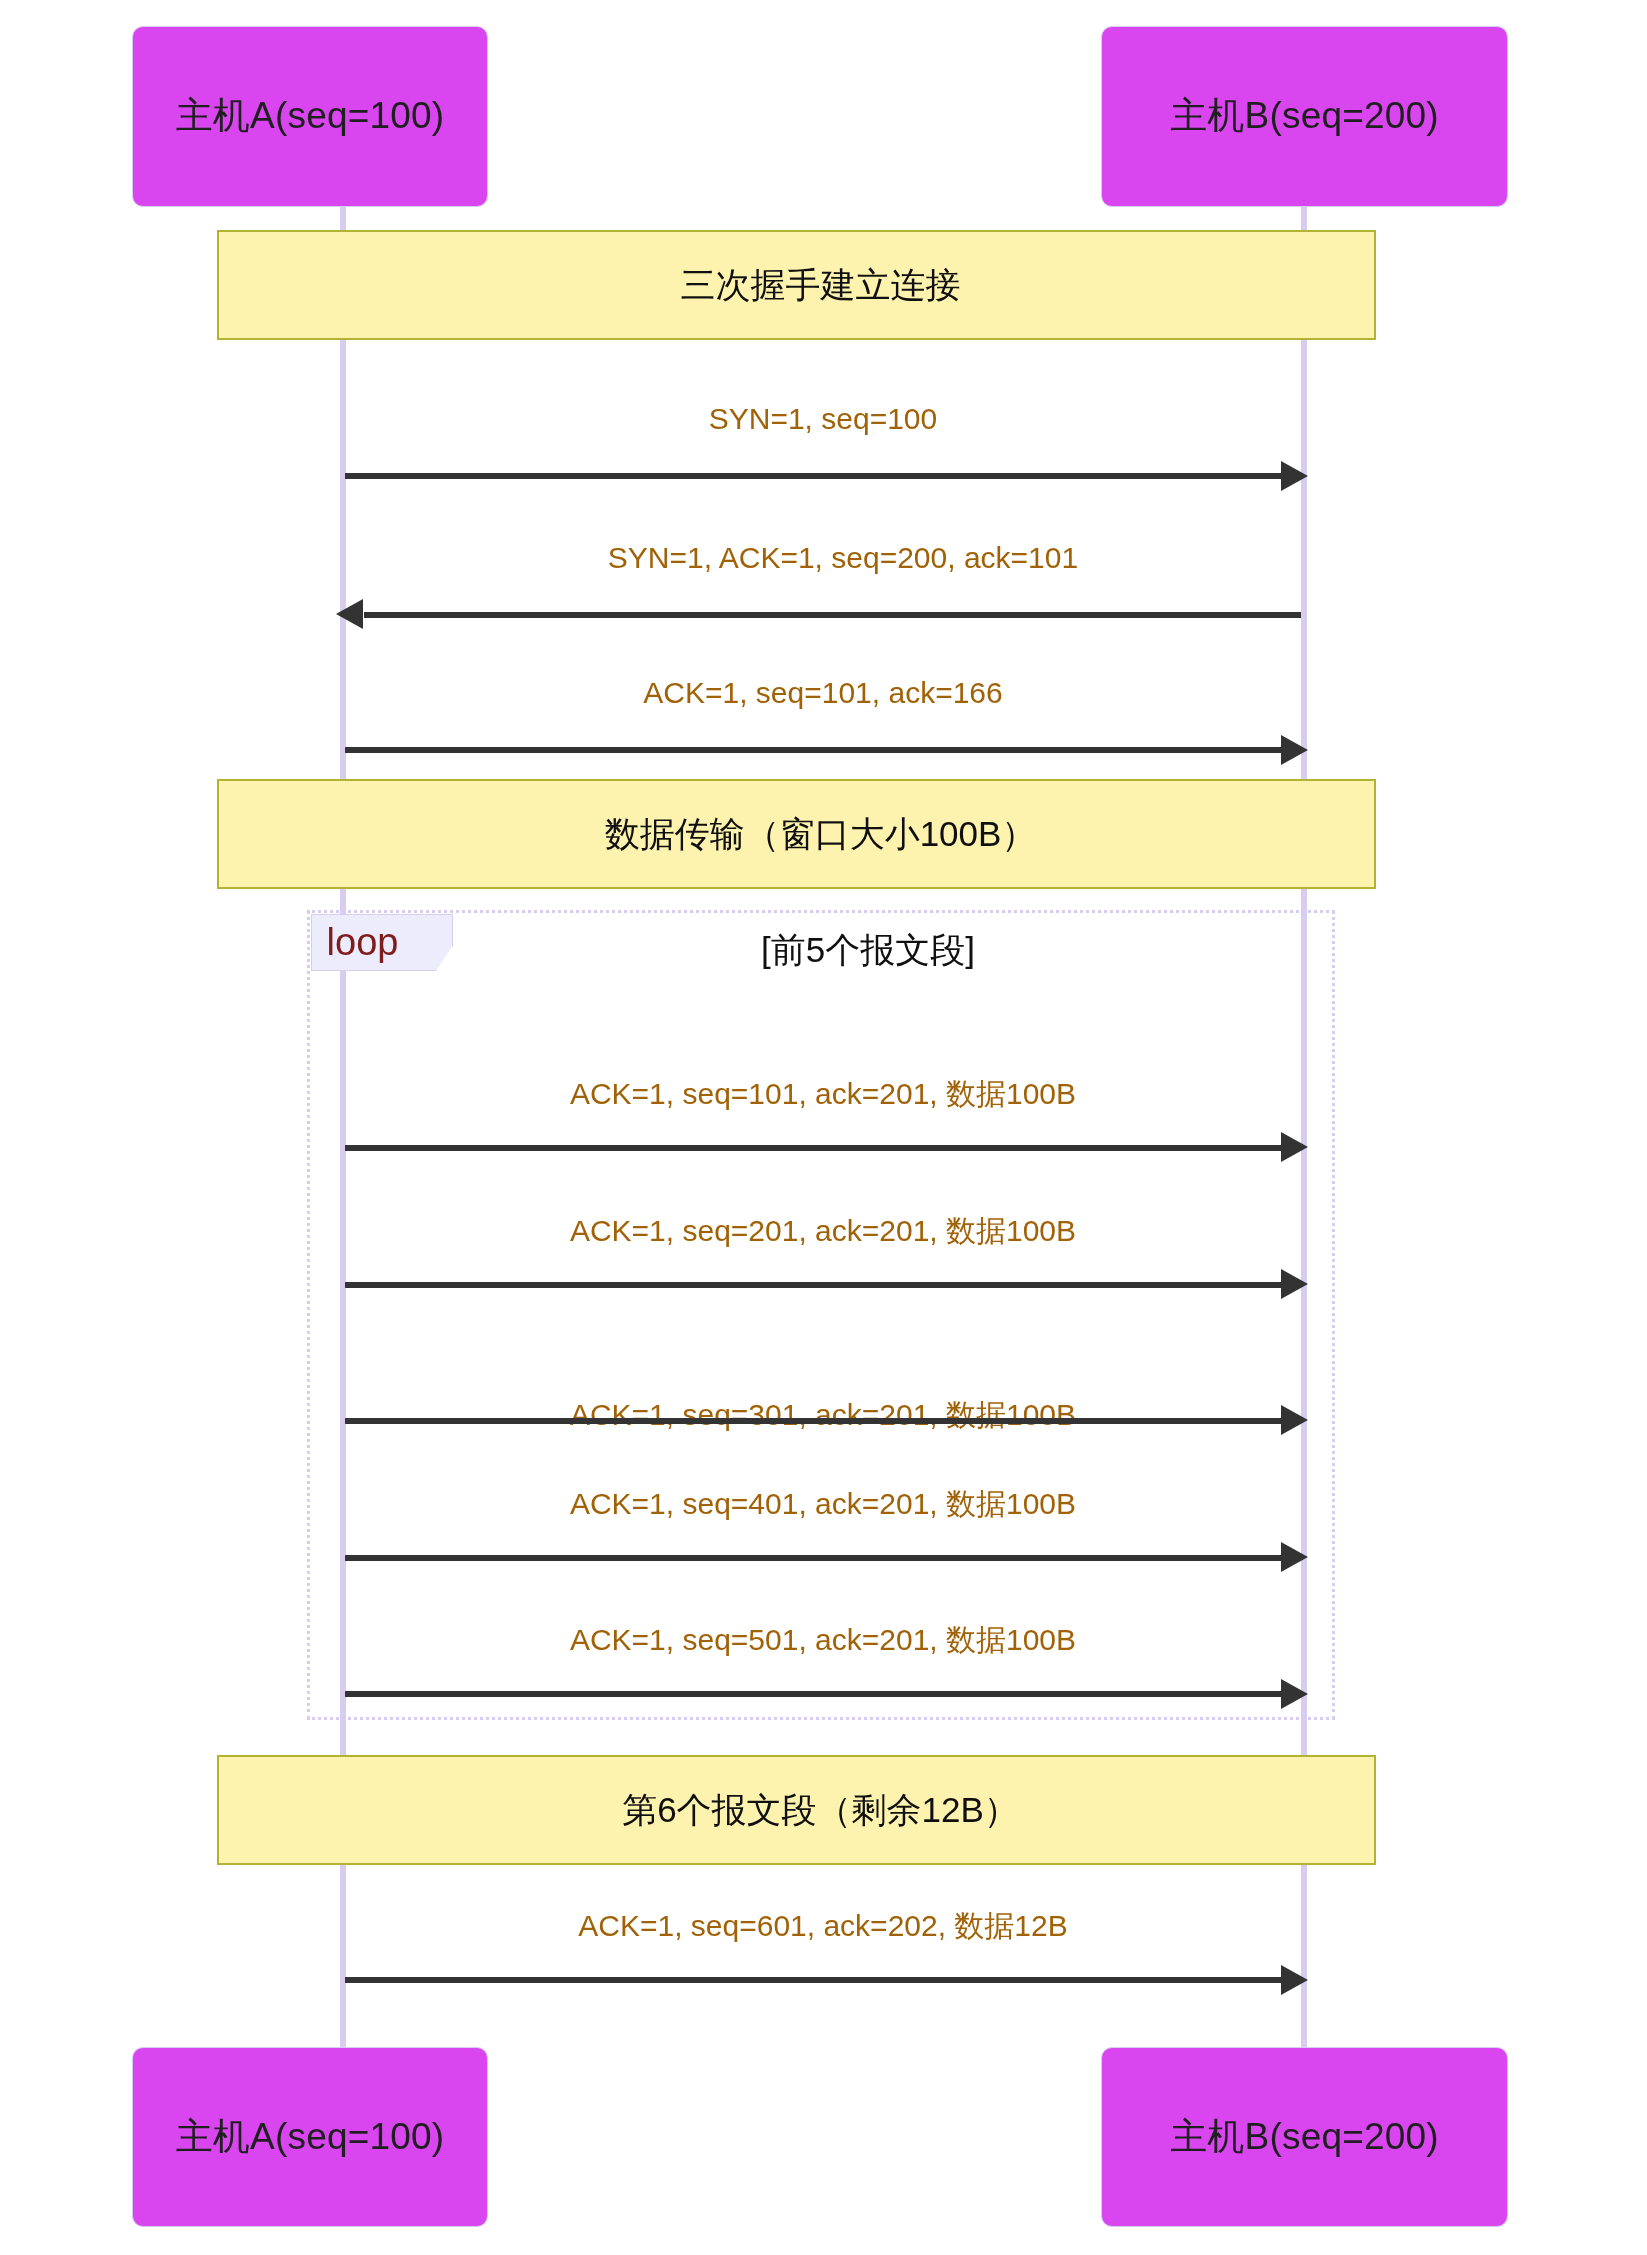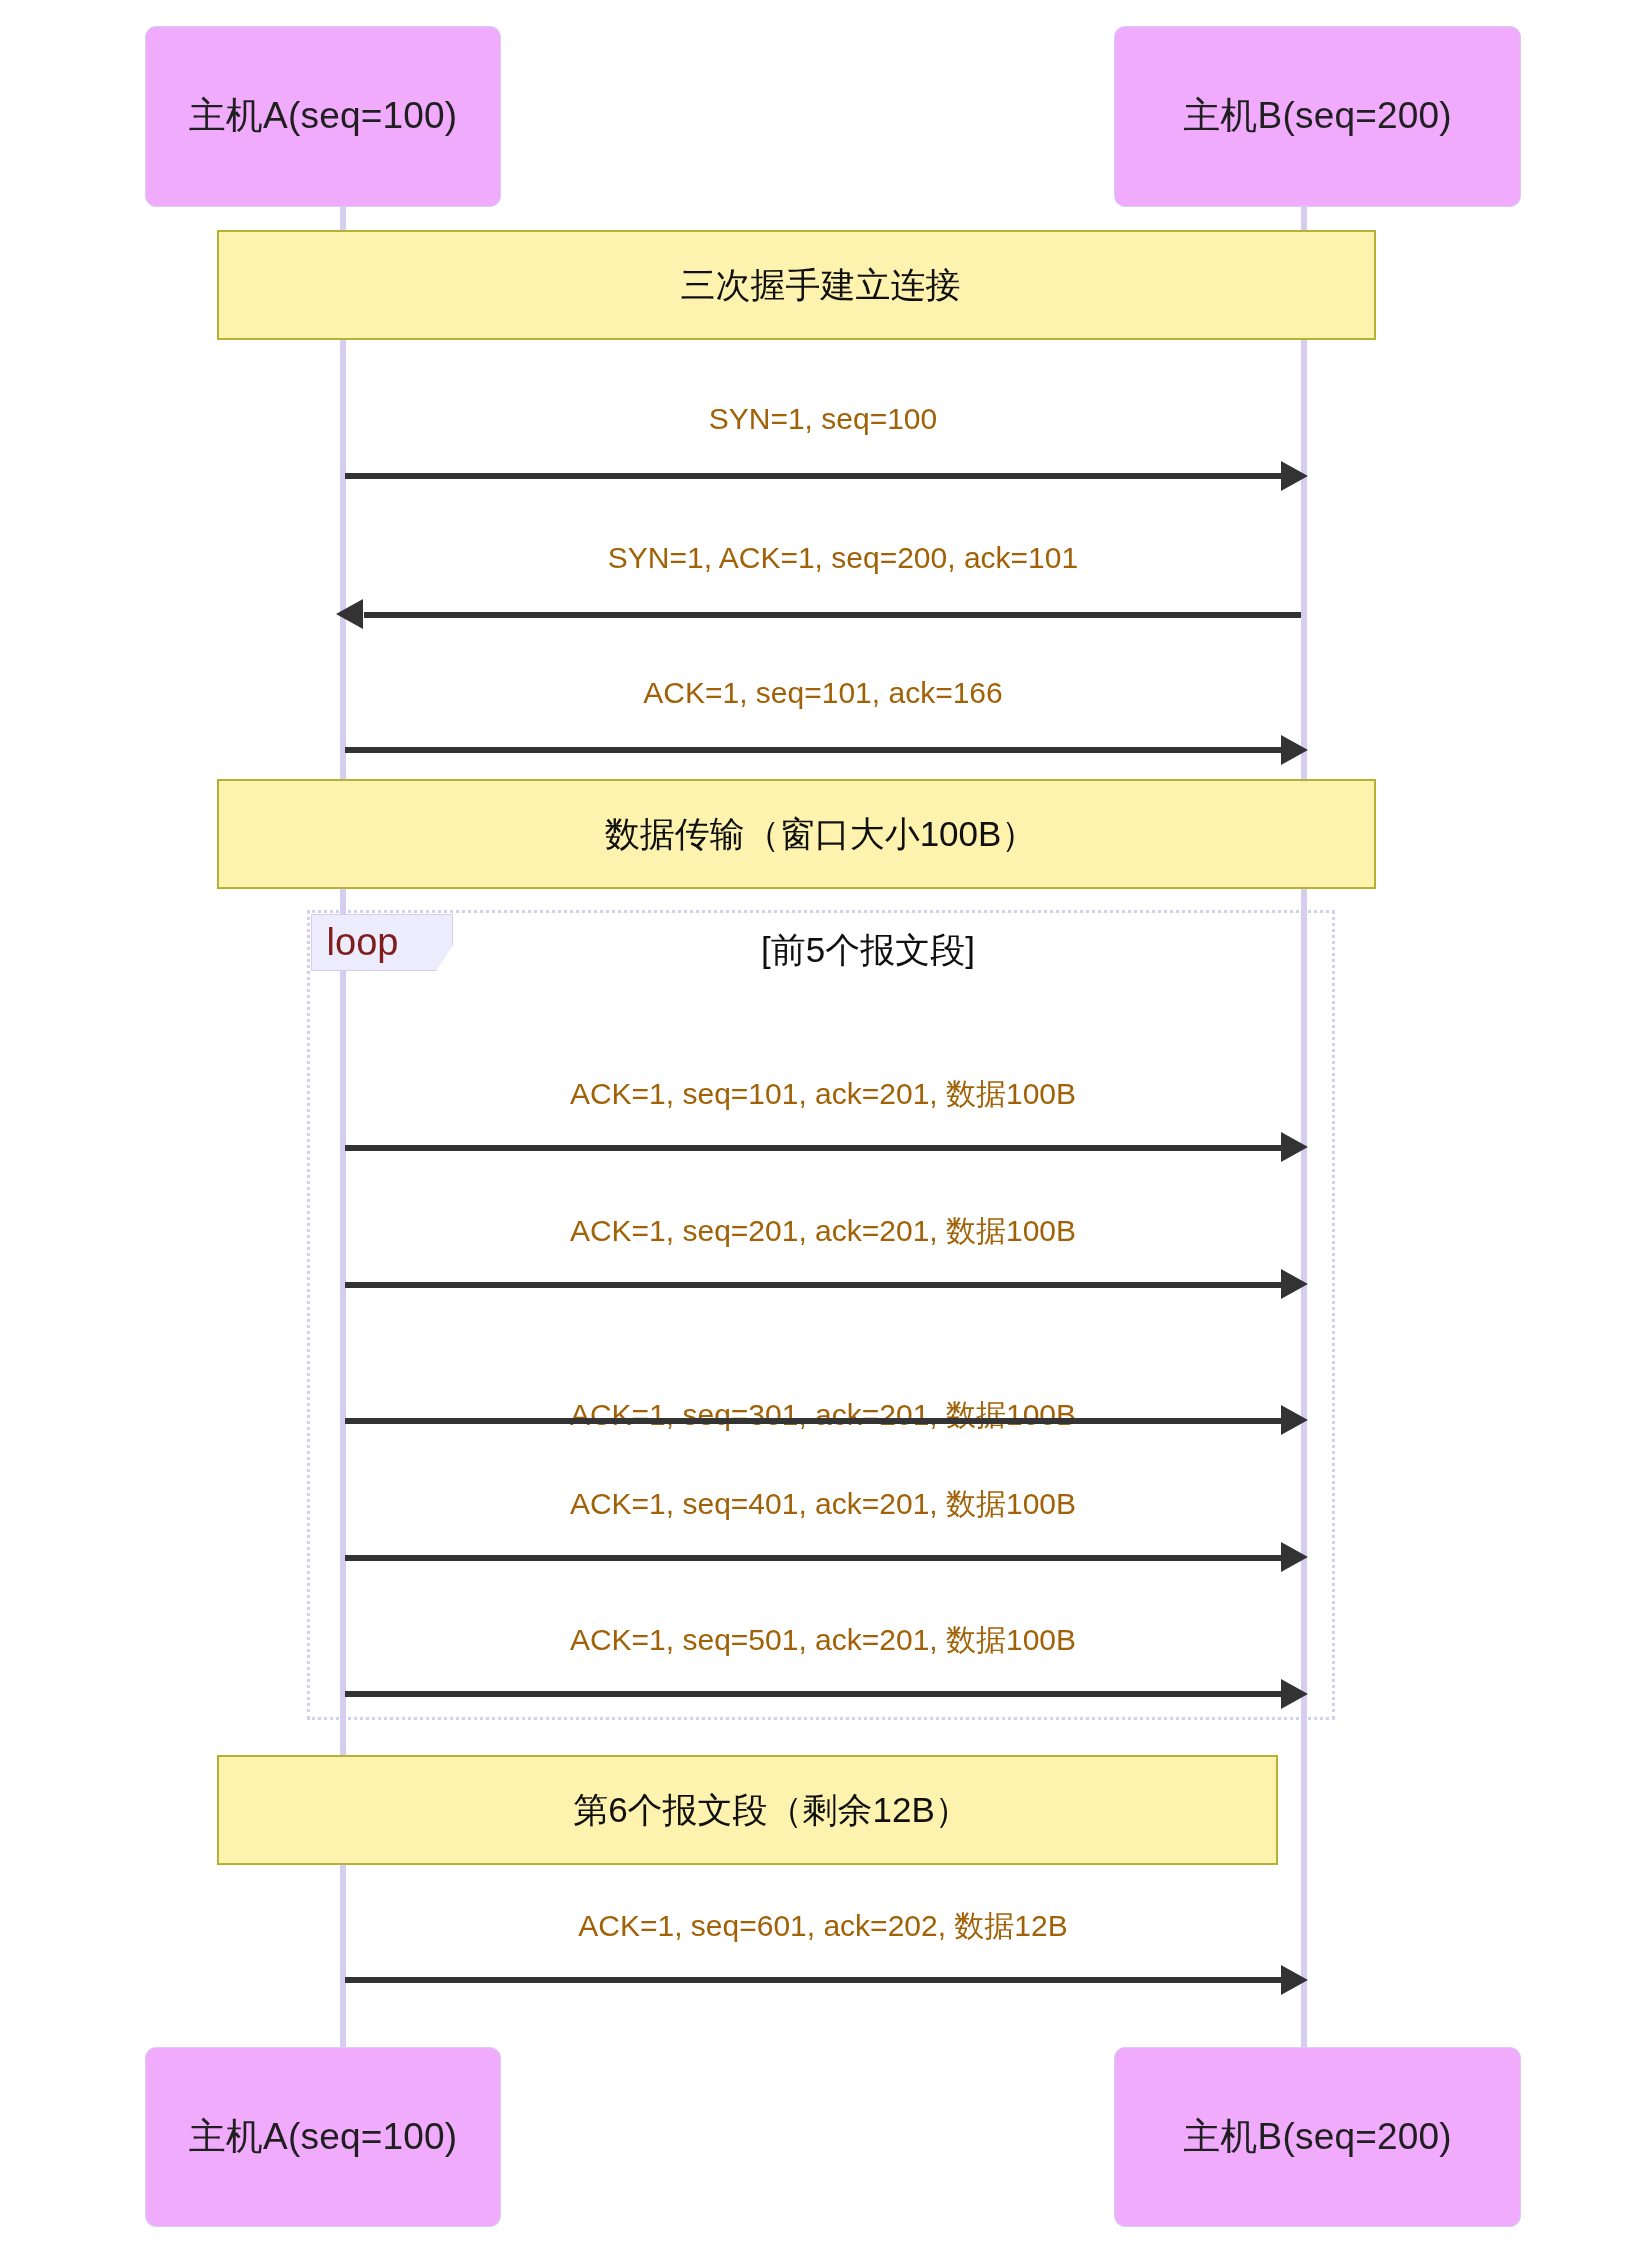--- a/index.html
+++ b/index.html
@@ -1,29 +1,28 @@
 <!DOCTYPE html>
 <html style="font-size:14.6px"><head>
 <meta charset="utf-8">
 <style>
   html,body{margin:0;padding:0;background:#ffffff;}
   body{font-family:"Liberation Sans","DejaVu Sans",sans-serif;}
   #canvas{position:relative;width:1647px;height:2256px;background:#ffffff;overflow:hidden;}
 
   .participant{
     position:absolute;
-    background:#f0abfc;
+    background:#d946ef;
     border:1.8px solid #d6cdf0;
     border-radius:11px;
     display:flex;align-items:center;justify-content:center;
     color:#1f1f1f;
     font-size:37px;
     letter-spacing:0.2px;
     box-sizing:border-box;
-    margin-left:13px;
   }
 
   .lifeline{
     position:absolute;
     width:6.4px;
     background:#d6cdf0;
   }
 
   .note{
     position:absolute;
@@ -141,21 +140,21 @@
   <div class="arrow-head-right" style="left:1281px; top:1405px;"></div>
 
   <div class="msg-label" style="left:345px; top:1484px; width:956px;">ACK=1, seq=401, ack=201, 数据100B</div>
   <div class="msg-line" style="left:345px; top:1555px; width:937px;"></div>
   <div class="arrow-head-right" style="left:1281px; top:1542px;"></div>
 
   <div class="msg-label" style="left:345px; top:1620px; width:956px;">ACK=1, seq=501, ack=201, 数据100B</div>
   <div class="msg-line" style="left:345px; top:1691px; width:937px;"></div>
   <div class="arrow-head-right" style="left:1281px; top:1679px;"></div>
 
-  <div class="note" style="left:217px; top:1755px; width:1061px; height:110px;">
+  <div class="note" style="left:217px; top:1755px; width:1159px; height:110px;">
     <span>第6个报文段（剩余12B）</span>
   </div>
 
   <div class="msg-label" style="left:345px; top:1906px; width:956px;">ACK=1, seq=601, ack=202, 数据12B</div>
   <div class="msg-line" style="left:345px; top:1977px; width:937px;"></div>
   <div class="arrow-head-right" style="left:1281px; top:1965px;"></div>
 
   <div class="participant" style="left:132px; top:2047px; width:356px; height:180px;">
     <span>主机A(seq=100)</span>
   </div>

